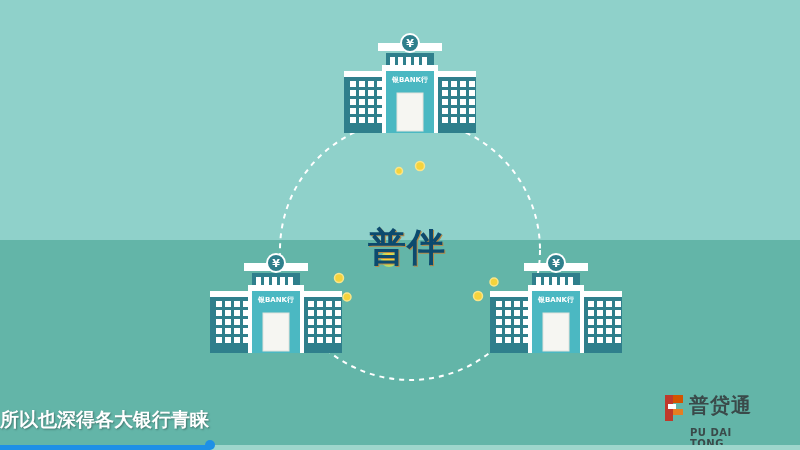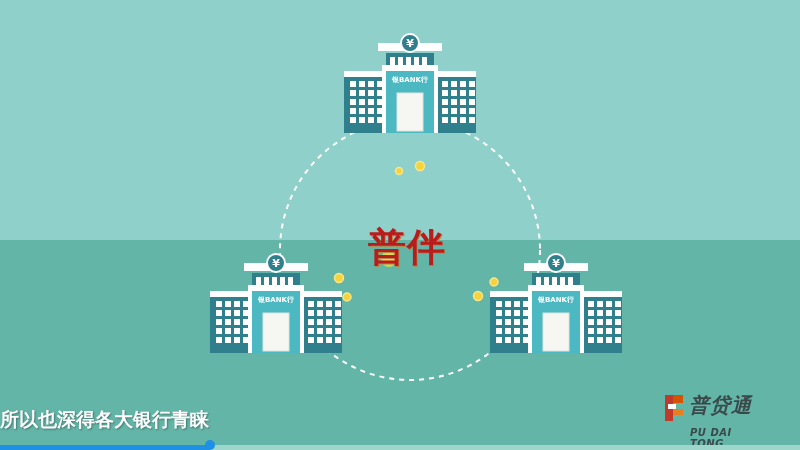--- a/index.html
+++ b/index.html
@@ -1,22 +1,22 @@
 <!DOCTYPE html>
 <html><head>
 <meta charset="utf-8">
 <style>
 html,body{margin:0;padding:0;}
 body{width:800px;height:450px;position:relative;overflow:hidden;font-family:"DejaVu Sans",sans-serif;}
 .sky{position:absolute;left:0;top:0;width:800px;height:240px;background:#8fd1ca;}
 .ground{position:absolute;left:0;top:240px;width:800px;height:210px;background:#63b5a8;}
 svg.scene{position:absolute;left:0;top:0;}
-.title{position:absolute;left:368px;top:222px;font-size:38px;font-weight:bold;color:#b91c1c;letter-spacing:1px;text-shadow:1px 1px 0 #b58a48;}
+.title{position:absolute;left:368px;top:222px;font-size:38px;font-weight:bold;color:#0c4a6e;letter-spacing:1px;text-shadow:1px 1px 0 #b58a48;}
 .subtitle{position:absolute;left:0;width:800px;top:407px;text-align:left;font-size:19px;font-weight:bold;color:#fff;text-shadow:1px 1px 2px rgba(0,0,0,.35);}
-.logo{position:absolute;left:663px;top:393px;width:100px;height:36px;font-style:italic;}
+.logo{position:absolute;left:663px;top:393px;width:100px;height:36px;}
 .logo .mark{position:absolute;left:2px;top:2px;width:20px;height:26px;}
 .logo .cn{position:absolute;left:26px;top:-1px;font-size:20px;font-weight:bold;color:#3a4a4a;letter-spacing:1px;}
 .logo .en{position:absolute;left:27px;top:34px;font-size:10px;font-weight:bold;color:#3a4a4a;letter-spacing:.5px;}
 .progress{position:absolute;left:0;top:445px;width:800px;height:5px;background:#9ed6cc;}
 .progress .fill{position:absolute;left:0;top:0;height:5px;background:#1e90e6;}
 .progress .knob{position:absolute;top:-5px;width:10px;height:10px;border-radius:50%;background:#1e90e6;}
 </style>
 </head>
 <body>
 

